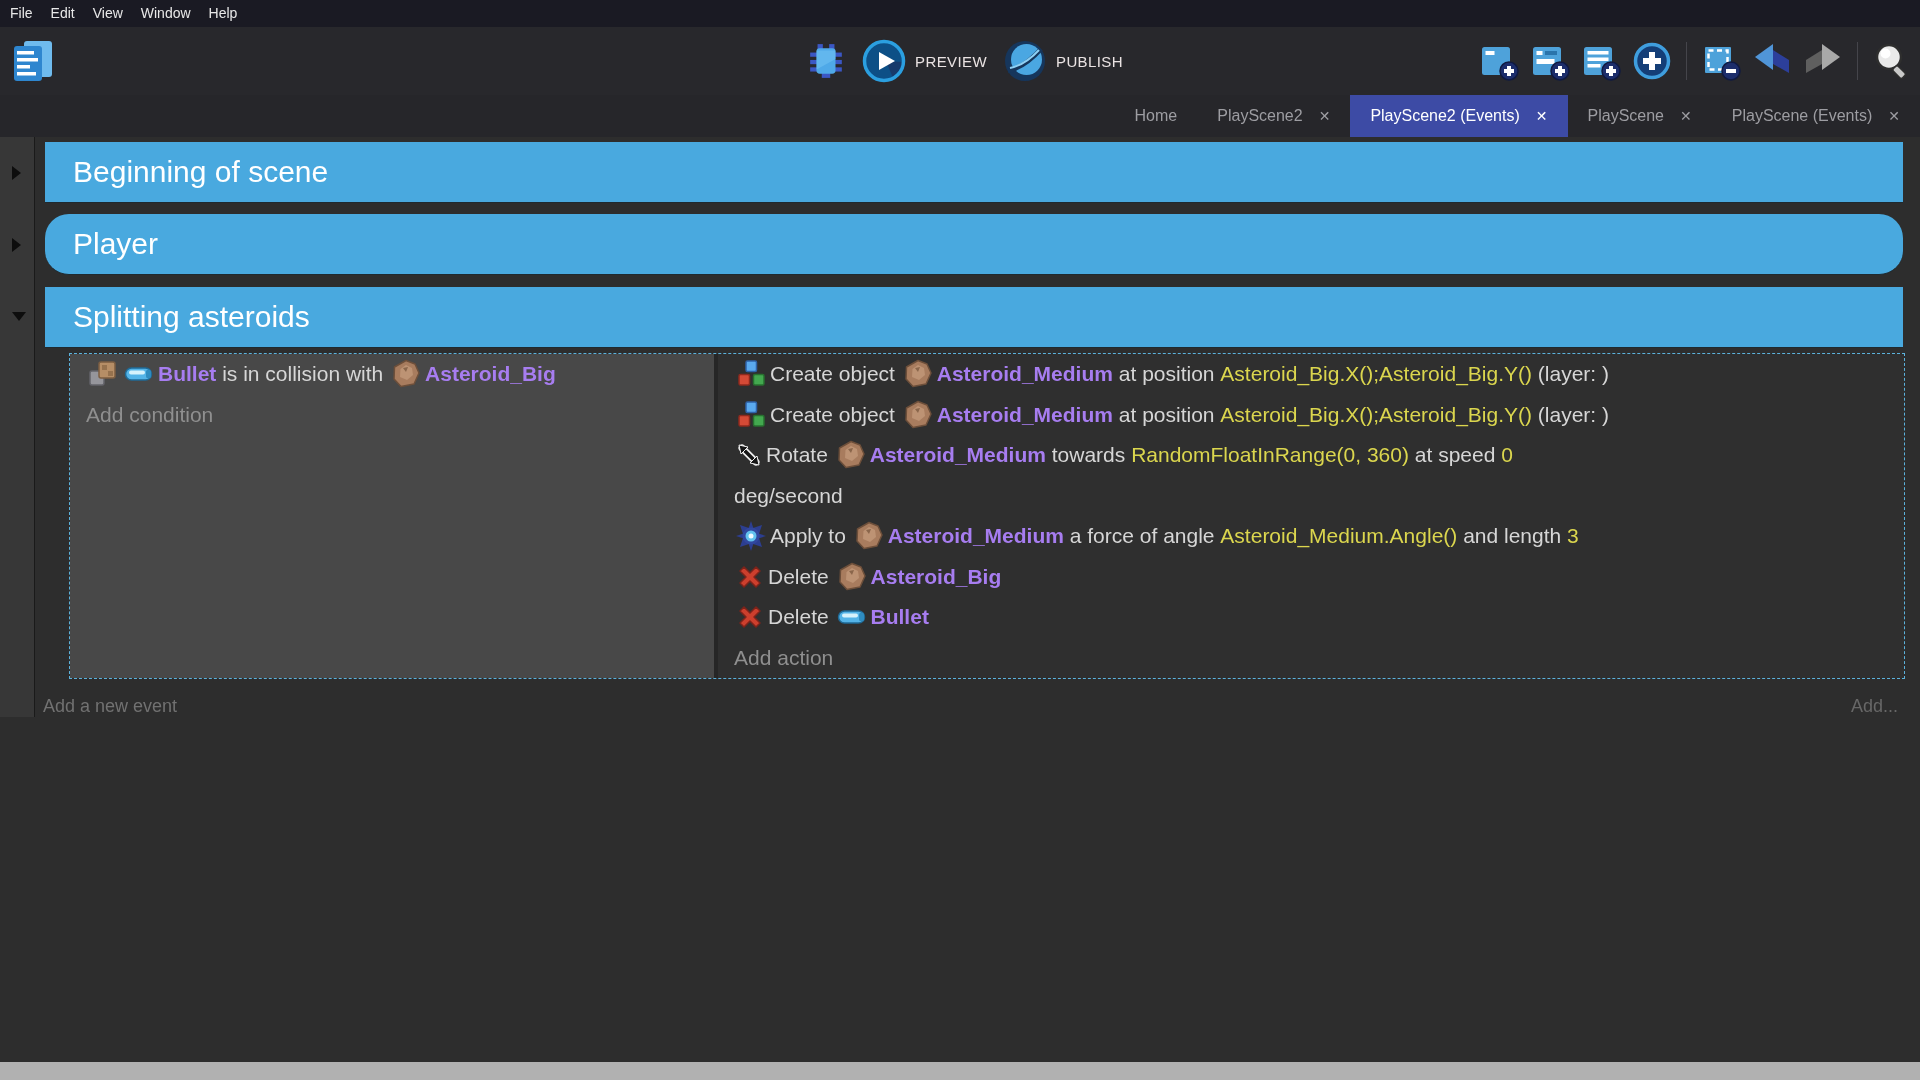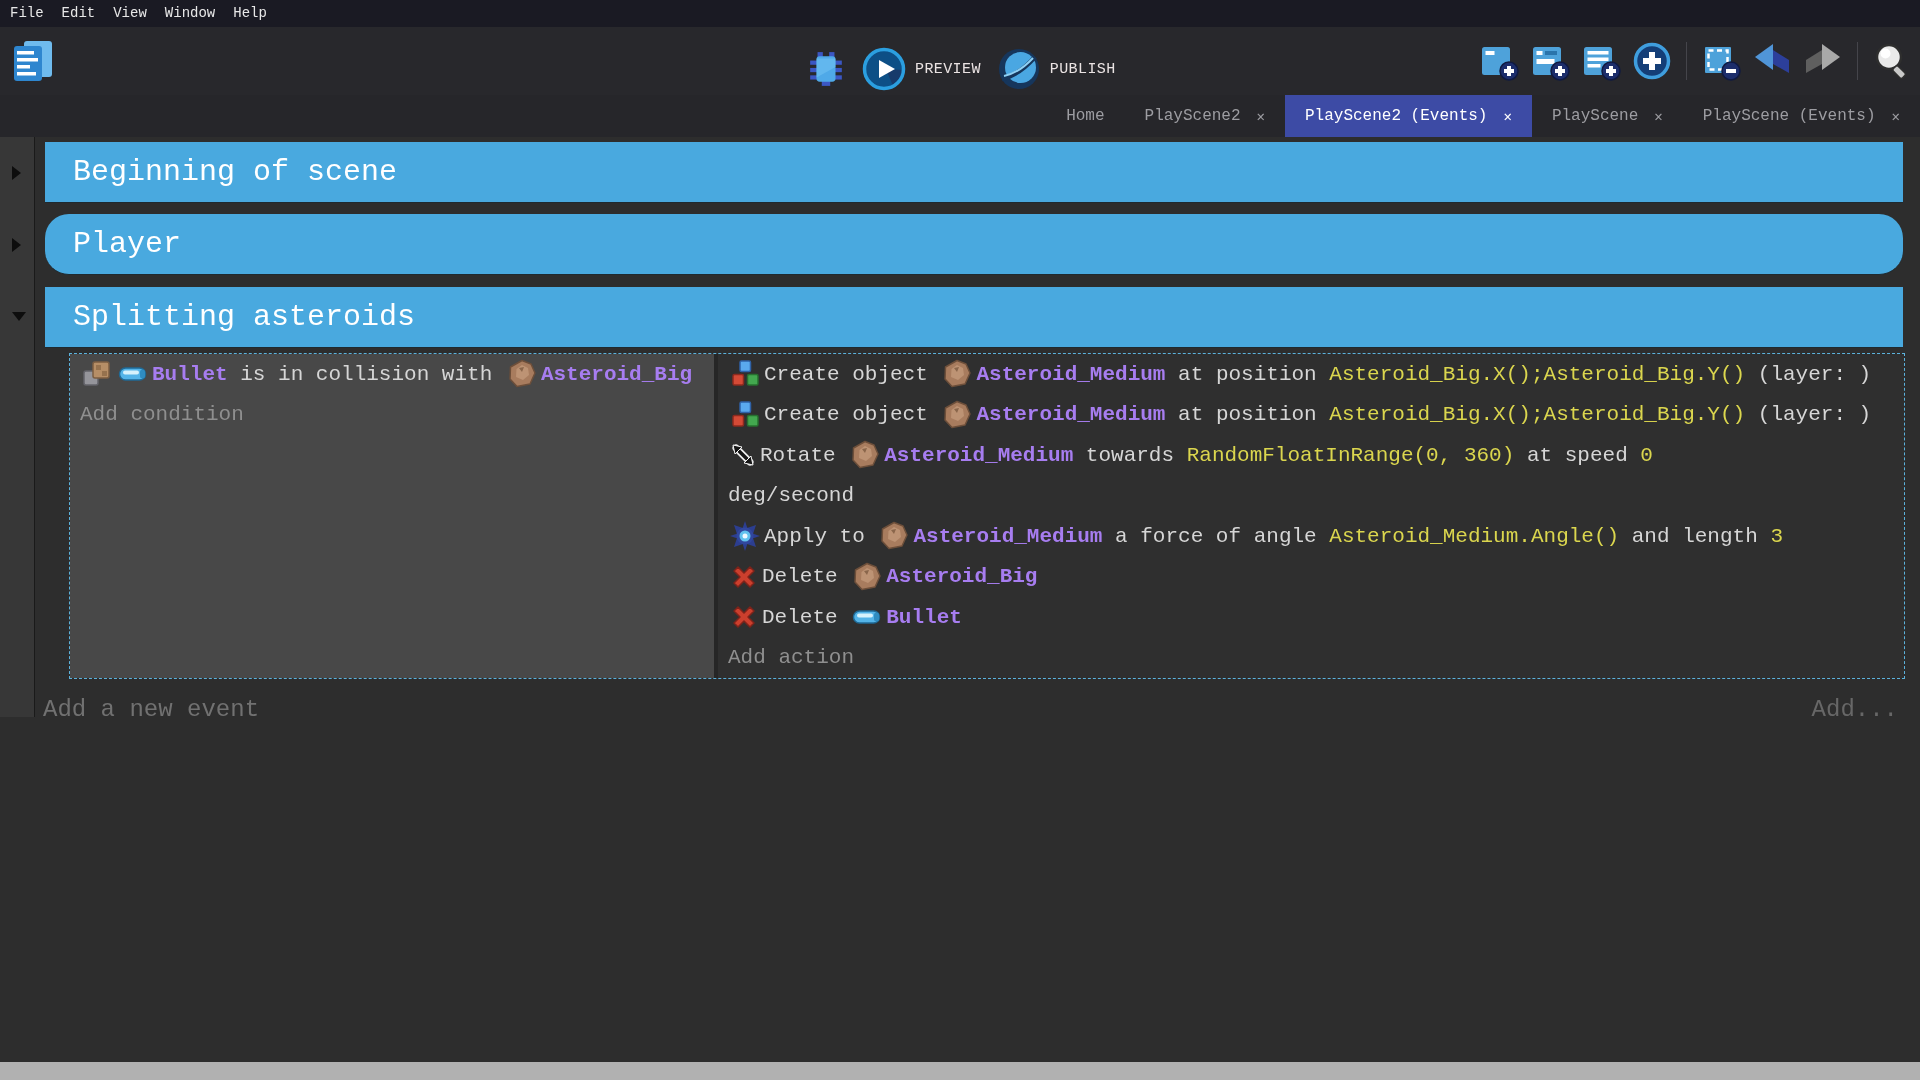--- a/index.html
+++ b/index.html
@@ -1,28 +1,28 @@
 <!DOCTYPE html>
 <html style="--header-blue: #49A9DF; --active-tab-blue: #3D4BA5; --selection-dash: #5CB2DC; --object-purple: #A77DF0; --expression-yellow: #DBD64E; --condition-bg: #484848; --events-bg: #2D2D2D; --statusbar-gray: #B1B1B1;"><head>
 <meta charset="utf-8">
 <style>
   * { box-sizing: border-box; }
   html,body { margin:0; padding:0; background:#2d2d2d; }
   body { font-family:"Liberation Sans", sans-serif; }
-  .app { position:relative; width:1920px; height:1080px; overflow:hidden; background:#2d2d2d;font-family:Liberation Mono, monospace; }
+  .app { position:relative; width:1920px; height:1080px; overflow:hidden; background:#2d2d2d; }
 
   
   .menubar { height:27px; background:#1a1a23; display:flex; align-items:center; padding-left:10px; }
   .menu-item { color:#e8e8e8; font-size:14px; padding:0 9px; line-height:27px; cursor:default; }
   .menu-item:first-child { padding-left:0; }
 
   
   .toolbar { height:68px; background:#28282c; position:relative; }
   .tb-logo { position:absolute; left:12px; top:12px; }
-  .tb-center { position:absolute; left:806px; top:0; height:68px; display:flex; align-items:center; gap:16px;margin-top:8px; }
+  .tb-center { position:absolute; left:806px; top:0; height:68px; display:flex; align-items:center; gap:16px; }
   .tb-btn { display:flex; align-items:center; gap:9px; color:#eae3e3; font-size:15px; letter-spacing:0.4px; cursor:default; }
   .tb-right { position:absolute; right:8px; top:0; height:68px; display:flex; align-items:center; gap:11px; }
   .tb-btn-icon { width:40px; height:40px; display:flex; align-items:center; justify-content:center; }
   .tb-sep { width:1px; height:38px; background:#45454b; margin:0 3px; }
   .icon { display:inline-flex; align-items:center; }
   .icon svg { display:block; }
 
   
   .tabbar { height:42px; background:#26262a; display:flex; align-items:stretch;justify-content:flex-end; }
   .tab { display:flex; align-items:center; padding:0 20px; color:#9d9da2; font-size:16px; cursor:default; }
@@ -42,28 +42,28 @@
   .group-header { height:61px; margin:0 17px 11px 45px; background:var(--header-blue,#49a9df); color:#ffffff;
                   font-size:30px; display:flex; align-items:center; padding-left:28px; border-bottom:1px solid #1f2a30; }
   .gh-2 { margin-bottom:12px;border-radius:24px; }
   .gh-3 { margin-bottom:0; }
 
   .repeat-event { margin:5px 15px 0 69px; border:1px dashed var(--selection-dash,#5cb2dc); background:#2c2c2c; }
   .repeat-header { height:38px; line-height:38px; padding-left:6px; color:#e0e0e0; font-size:21px; white-space:nowrap; }
   .cols { display:flex; }
   .cond-col { width:648px; background:var(--condition-bg,#484848); border-right:4px solid #262626; }
   .act-col { flex:1; background:#2f2f2f; }
-  .ev-row { height:40.5px; display:flex; align-items:center; padding-left:10px; font-size:21px; color:#d6d6d6; white-space:nowrap; overflow:hidden; }
+  .ev-row { height:40.5px; display:flex; align-items:center; padding-left:16px; font-size:21px; color:#d6d6d6; white-space:nowrap; overflow:hidden; }
   .seg-text { white-space:pre; }
   .seg-obj { color:var(--object-purple,#a77df0); font-weight:bold; }
   .seg-expr { color:var(--expression-yellow,#dbd64e); }
   .seg-ph { color:#8f8f8f; }
   .icon.seg-icon { margin:0 4px 0 2px; }
 
-  .bottom-links { display:flex; justify-content:space-between; margin:17px 22px 0 43px; font-size:24px; }
+  .bottom-links { display:flex; justify-content:space-between; margin:17px 22px 0 43px; font-size:18px; }
   .add-new-event { color:#717171; }
   .add-more { color:#676767; }
 
   .statusbar { position:absolute; left:0; right:0; bottom:0; height:18px; background:var(--statusbar-gray,#b1b1b1); }
 </style>
 </head>
 <body>
 
 <div class="app">
 

